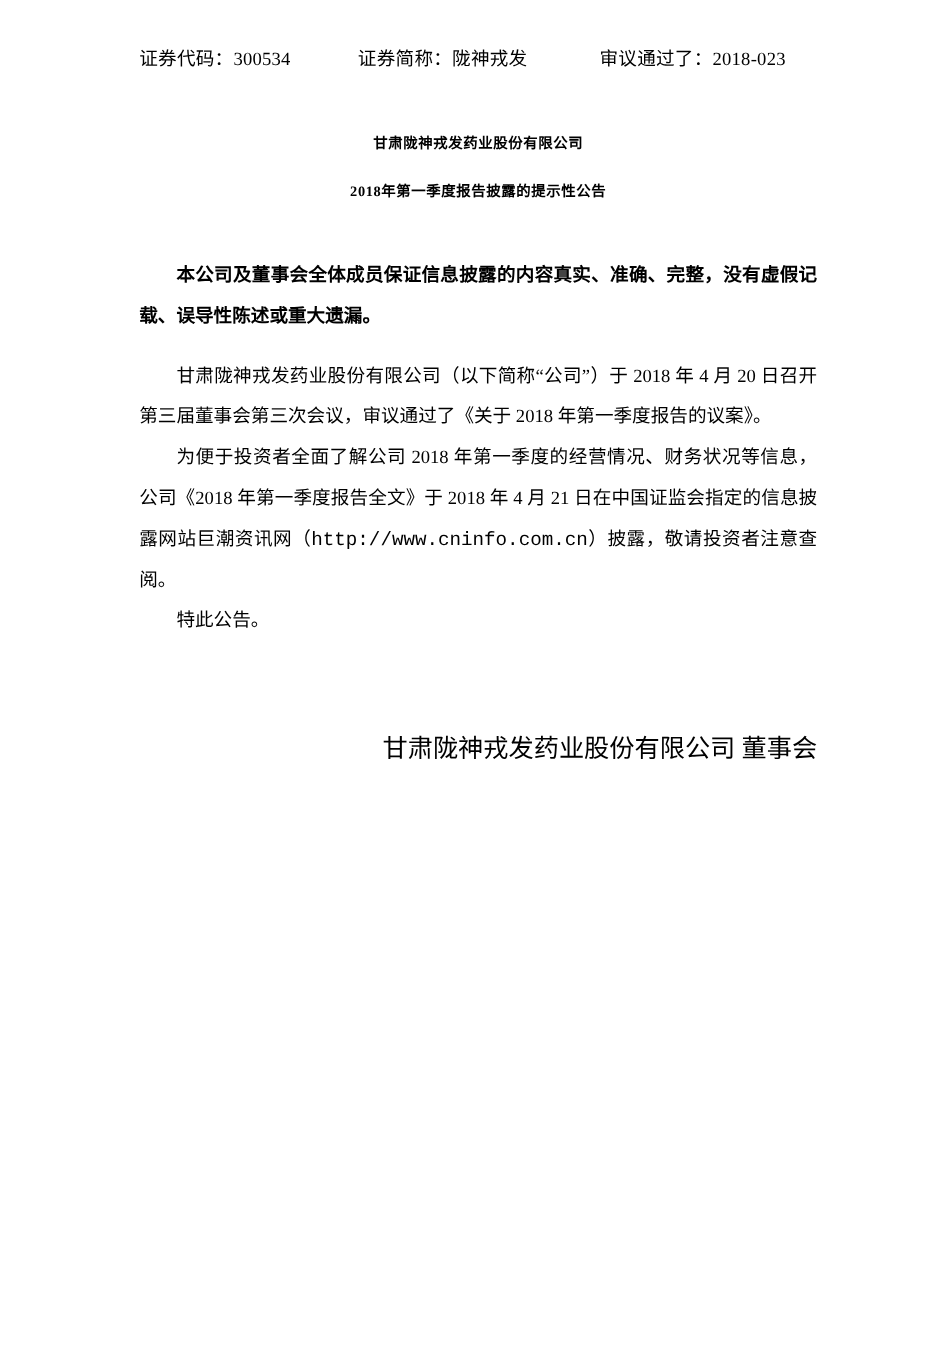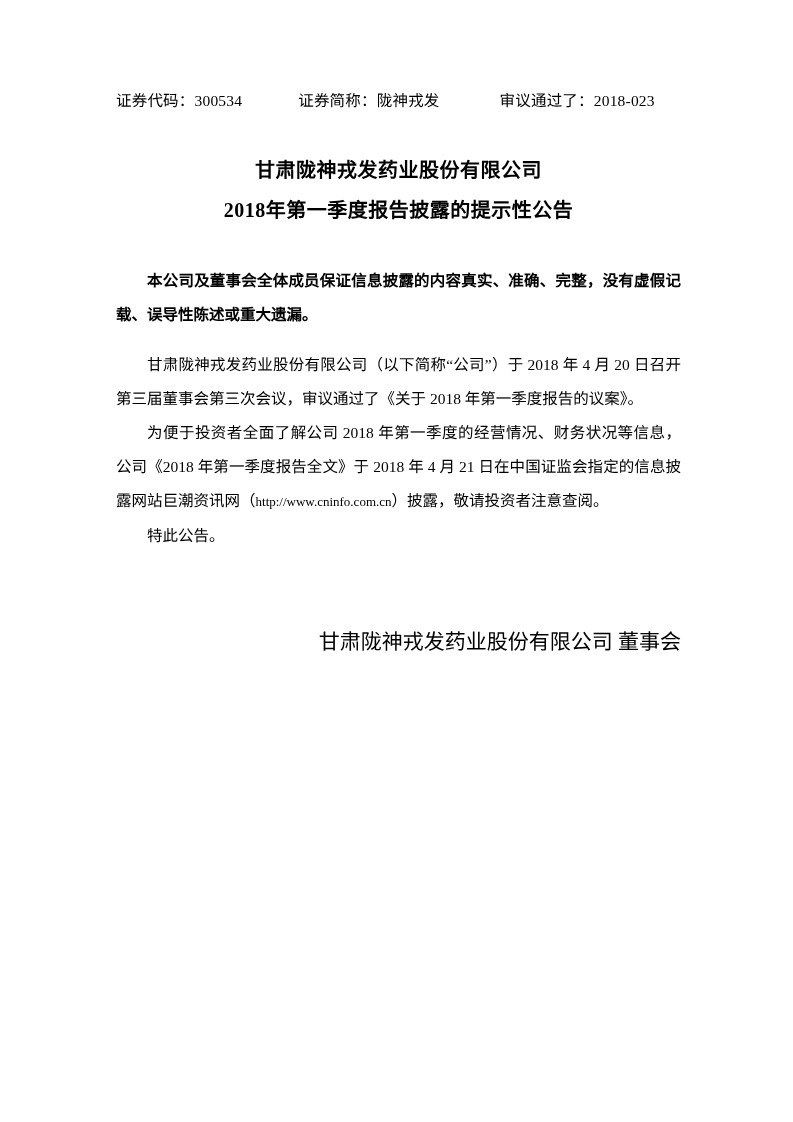--- a/index.html
+++ b/index.html
@@ -12,21 +12,21 @@
     height: 1122px;
     font-family: "Liberation Serif", "DejaVu Serif", serif;
     color: #000000;
     position: relative;
     overflow: hidden;
   }
   .page {
     width: 793px;
     height: 1122px;
     box-sizing: border-box;
-    padding: 88px 112px 60px 116px;
+    padding: 36px 112px 60px 116px;
     position: relative;
   }
 
   
   .doc-header {
     display: flex;
     flex-direction: row;
     align-items: baseline;
     font-size: 15.5px;
     letter-spacing: 0.2px;
@@ -43,21 +43,21 @@
     font-family: "Liberation Serif", "DejaVu Serif", serif;
   }
 
   
   .title-block {
     text-align: center;
     margin-top: 16px;
     margin-bottom: 34px;
   }
   .title-line {
-    font-size: 20px;
+    font-size: 12px;
     font-weight: bold;
     line-height: 40px;
     letter-spacing: 0.5px;
   }
 
   
   .body-text {
     font-size: 15.5px;
     line-height: 34px;
     text-align: justify;
@@ -67,22 +67,22 @@
     margin: 0 0 0 0;
     text-indent: 2em;
   }
   p.bold-statement {
     font-weight: bold;
     margin: 13px 0 16px 0;
     text-indent: 2em;
     line-height: 34px;
   }
   .mono {
-    font-family: Liberation Serif, serif;
-    font-size: 13px;
+    font-family: Liberation Mono, monospace;
+    font-size: 16px;
     letter-spacing: 0px;
   }
 
   
   .signature {
     margin-top: 72px;
     text-align: right;
     font-size: 21px;
     line-height: 34px;
   }

